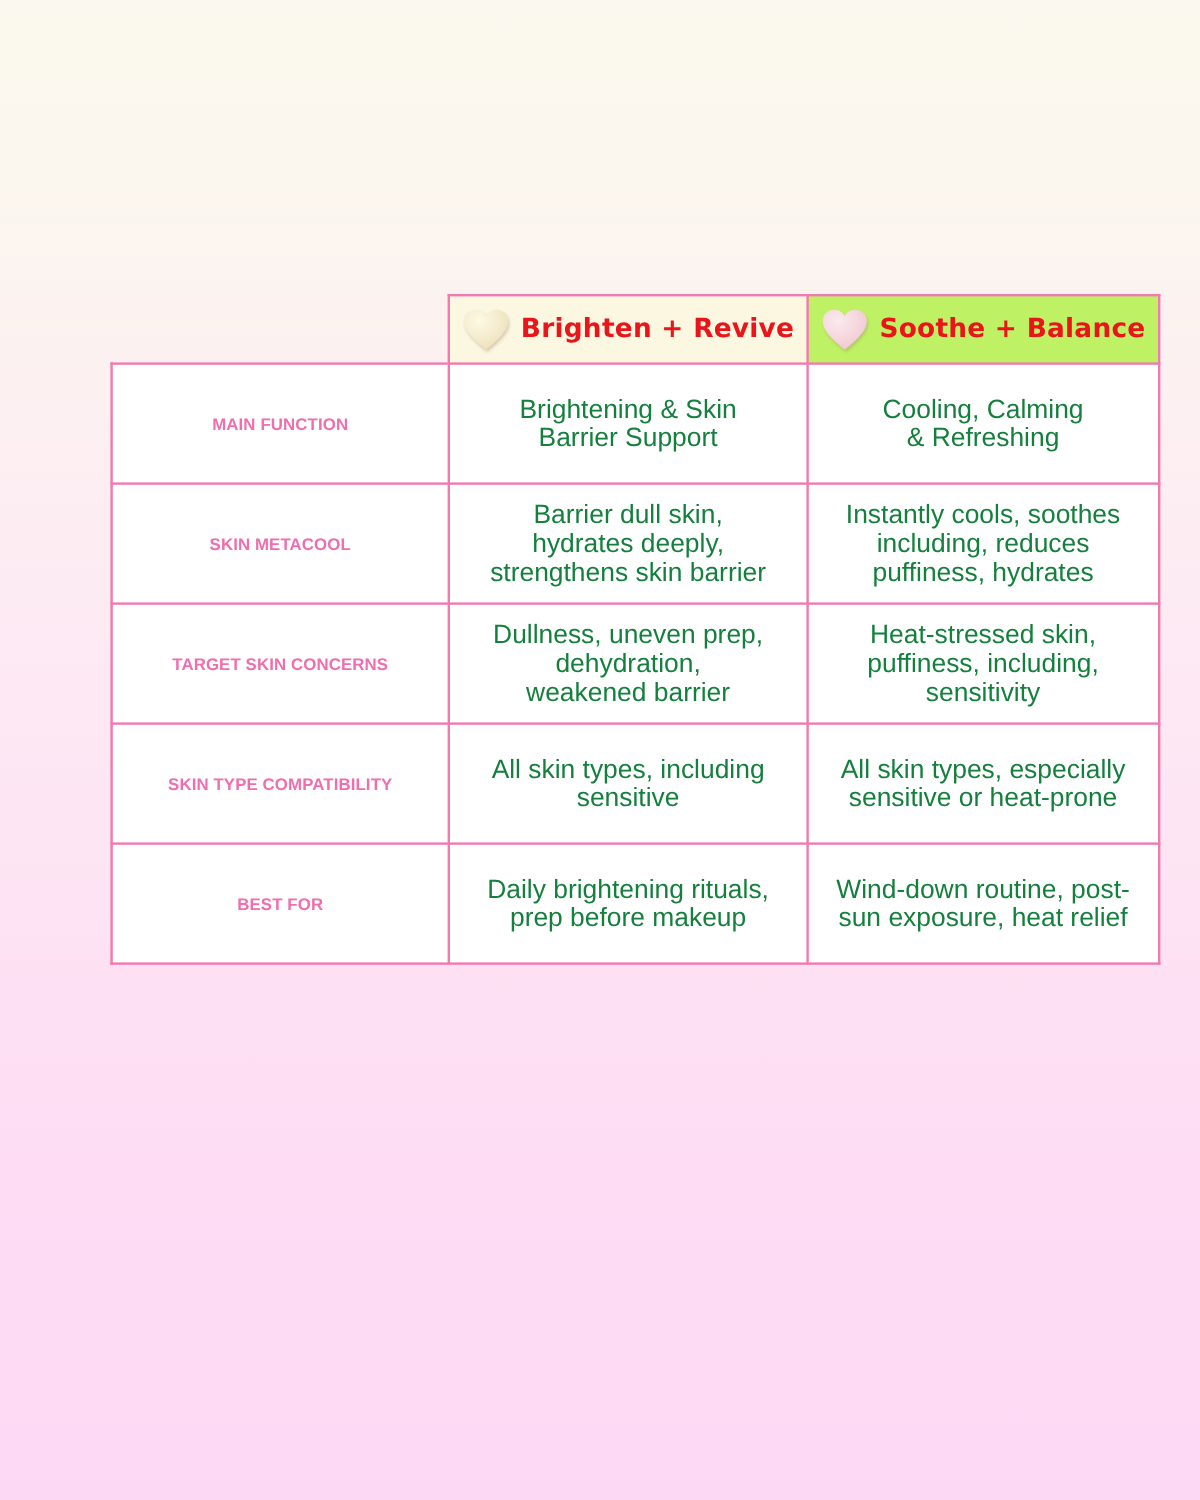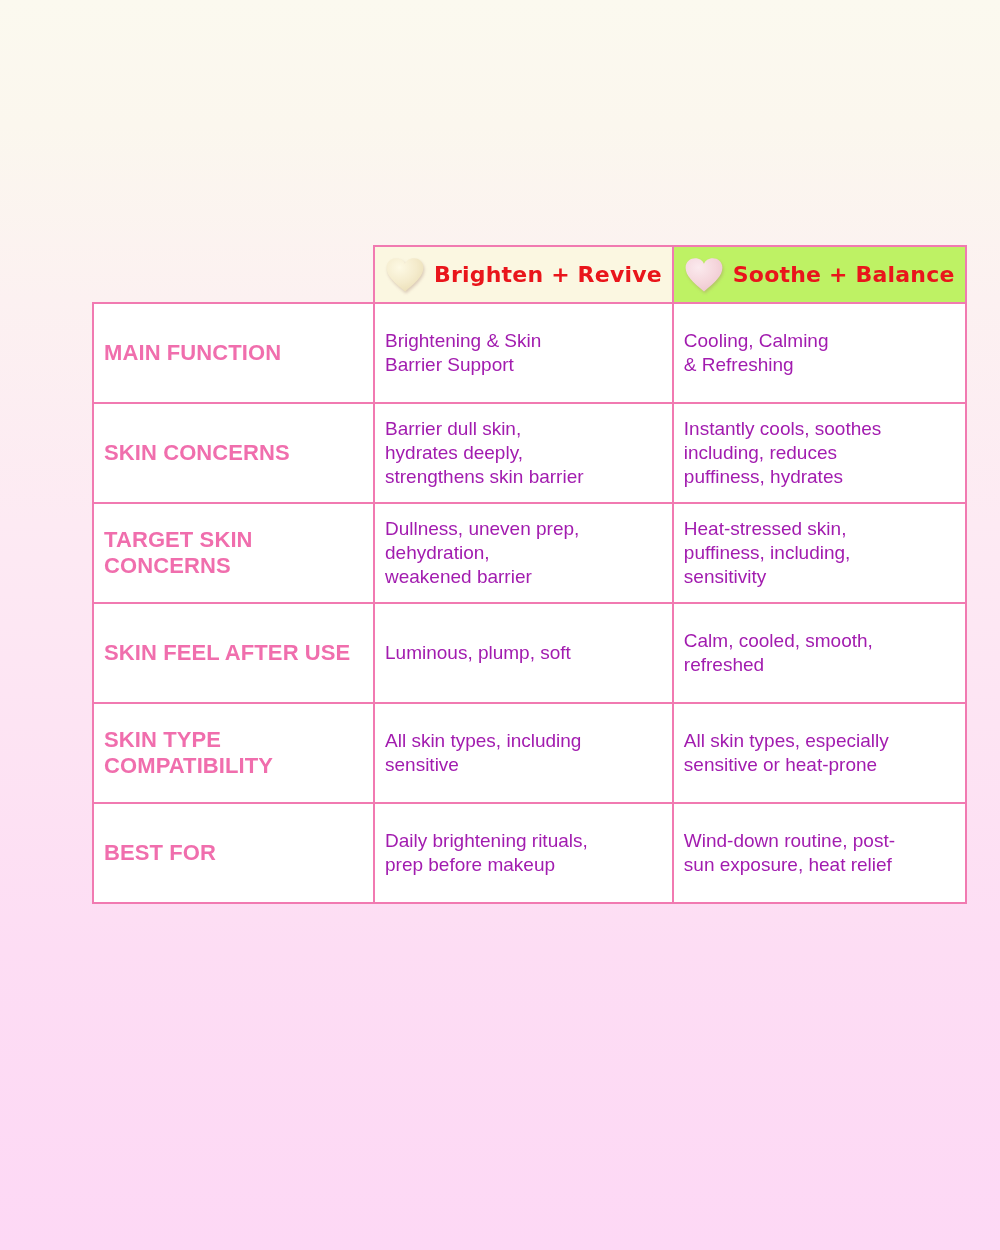--- a/index.html
+++ b/index.html
@@ -9,46 +9,46 @@
     background:linear-gradient(180deg,
       #fbf9ef 0%, #fbf7ee 10%, #fcf1f1 24%, #fdeaf3 42%,
       #fde4f3 58%, #fdddf4 76%, #fdd8f5 100%);
   }
   table.cmp{
     position:absolute;left:92px;top:245px;
     border-collapse:collapse;table-layout:fixed;
   }
   .cmp th,.cmp td{
     border:2px solid #f17ab1;
-    text-align:left;vertical-align:middle;
+    text-align:center;vertical-align:middle;
     padding:4px 10px;
   }
   .cmp .corner{border:none;background:transparent;}
   .cmp thead tr{height:57px;}
   .cmp tbody tr{height:100px;}
   .col-label{width:281px;}
   .col-brighten{width:273px;}
   .col-soothe{width:263px;}
   .hdr-brighten{background:#fbf7e1;}
   .hdr-soothe{background:#bef264;}
   .hdr-inner{display:flex;align-items:center;justify-content:center;gap:9px;}
   .hdr-label{
     font-family:"DejaVu Sans",sans-serif;
     font-weight:700;font-size:22px;color:#e9151b;letter-spacing:0.2px;
     white-space:nowrap;
   }
   .heart{width:40px;height:36px;flex:0 0 auto;display:inline-block;
     filter:drop-shadow(1px 2px 1.5px rgba(160,120,110,0.35));}
   .rowlabel{
     background:#ffffff;color:#f06ead;
-    font-weight:700;font-size:22px;letter-spacing:0.1px;
+    font-weight:700;font-size:14px;letter-spacing:0.1px;
   }
   td.val{
-    background:#ffffff;color:#a21caf;
-    font-size:19px;line-height:24px;white-space:pre-line;
+    background:#ffffff;color:#15803d;
+    font-size:22px;line-height:24px;white-space:pre-line;
   }
 </style>
 </head>
 <body>
 
 <table class="cmp">
   <colgroup>
     <col class="col-label">
       <col class="col-brighten">
       <col class="col-soothe">
@@ -90,42 +90,36 @@
   </thead>
   <tbody>
     <tr>
       <th class="rowlabel">MAIN FUNCTION</th>
       <td class="val">Brightening &amp; Skin
 Barrier Support</td>
       <td class="val">Cooling, Calming
 &amp; Refreshing</td>
     </tr>
     <tr>
-      <th class="rowlabel">SKIN CONCERNS</th>
+      <th class="rowlabel">SKIN METACOOL</th>
       <td class="val">Barrier dull skin,
 hydrates deeply,
 strengthens skin barrier</td>
       <td class="val">Instantly cools, soothes
 including, reduces
 puffiness, hydrates</td>
     </tr>
     <tr>
       <th class="rowlabel">TARGET SKIN CONCERNS</th>
       <td class="val">Dullness, uneven prep,
 dehydration,
 weakened barrier</td>
       <td class="val">Heat-stressed skin,
 puffiness, including,
 sensitivity</td>
-    </tr>
-    <tr>
-      <th class="rowlabel">SKIN FEEL AFTER USE</th>
-      <td class="val">Luminous, plump, soft</td>
-      <td class="val">Calm, cooled, smooth,
-refreshed</td>
     </tr>
     <tr>
       <th class="rowlabel">SKIN TYPE COMPATIBILITY</th>
       <td class="val">All skin types, including
 sensitive</td>
       <td class="val">All skin types, especially
 sensitive or heat-prone</td>
     </tr>
     <tr>
       <th class="rowlabel">BEST FOR</th>

